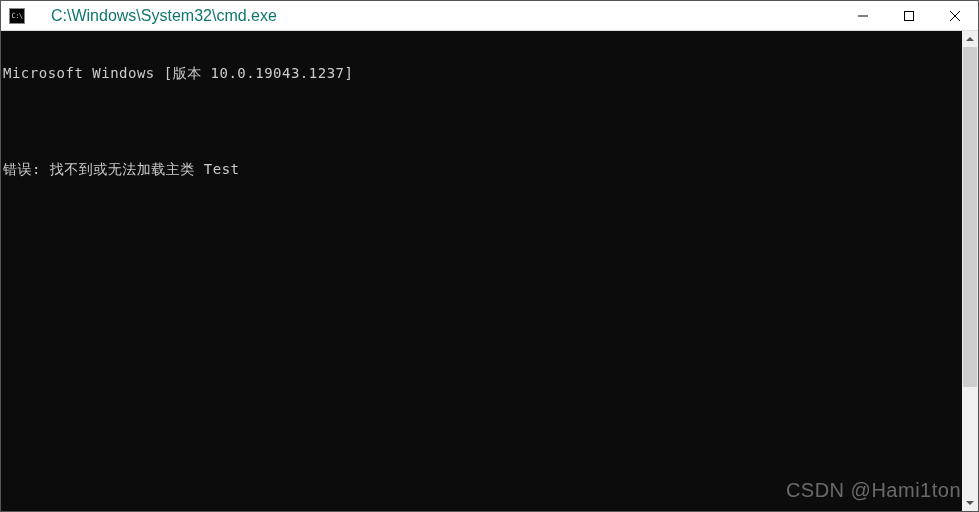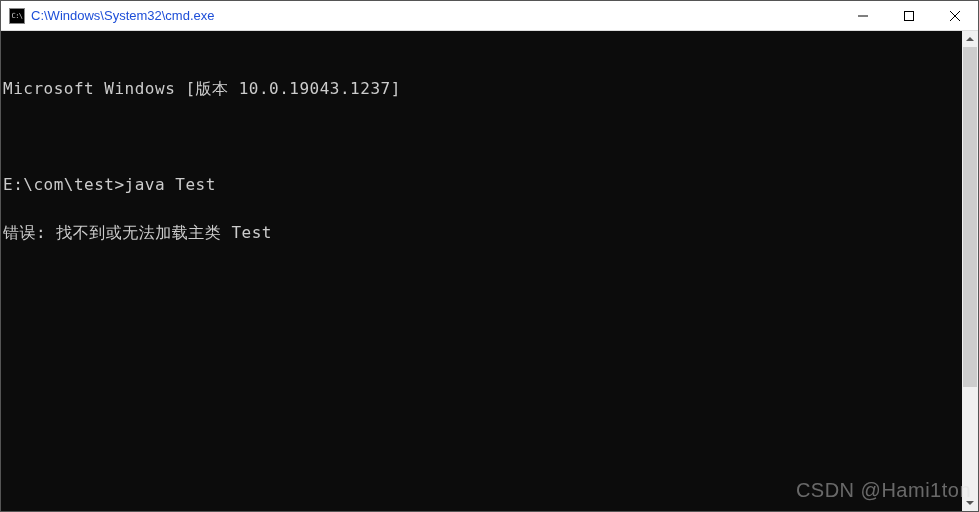--- a/index.html
+++ b/index.html
@@ -40,23 +40,24 @@
       font-family: "Consolas", monospace;
       position: relative;
       border: 1px solid #888;
     }
     .titlebar-icon::after {
       content: "C:\\";
       font-size: 7px;
       letter-spacing: -0.5px;
     }
     .titlebar-text {
-      font-size: 13px;
-      color: #1d4ed8;
+      font-size: 16px;
+      color: #0f766e;
       flex: 1;
+      margin-left: 20px;
     }
     .window-controls {
       display: flex;
       height: 100%;
     }
     .win-btn {
       width: 46px;
       height: 100%;
       display: flex;
       align-items: center;
@@ -71,23 +72,23 @@
     .terminal-area {
       flex: 1;
       display: flex;
       background: #0c0c0c;
     }
     .terminal {
       flex: 1;
       background: #0c0c0c;
       color: #cccccc;
       font-family: "NSimSun", "SimSun", "Consolas", monospace;
-      font-size: 16px;
+      font-size: 14px;
       line-height: 16px;
-      padding: 18px 0 0 2px;
+      padding: 2px 0 0 2px;
       white-space: pre;
       overflow: hidden;
       letter-spacing: 0.5px;
     }
     .terminal .line { min-height: 16px; }
     .cursor {
       display: inline-block;
       width: 8px;
       height: 3px;
       background: #cccccc;
@@ -120,21 +121,21 @@
     .scroll-thumb {
       position: absolute;
       top: 0;
       left: 1px;
       right: 1px;
       height: 340px;
       background: #cdcdcd;
     }
     .watermark {
       position: absolute;
-      right: 8px;
+      right: 18px;
       bottom: 10px;
       color: rgba(220,220,220,0.45);
       font-size: 20px;
       font-family: "Microsoft YaHei", sans-serif;
       pointer-events: none;
       font-weight: 400;
       letter-spacing: 0.5px;
     }
   </style>
 </head>
@@ -160,21 +161,20 @@
             <line x1="0" y1="0" x2="10" y2="10" stroke="currentColor" stroke-width="1"></line>
             <line x1="10" y1="0" x2="0" y2="10" stroke="currentColor" stroke-width="1"></line>
           </svg>
       </button>
     </div>
   </div>
   <div class="terminal-area">
     <div class="terminal">
       <div class="line">Microsoft Windows [版本 10.0.19043.1237]</div>
       <div class="line"></div>
-      <div class="line">E:\com\test&gt;java Test</div>
       <div class="line">错误: 找不到或无法加载主类 Test</div>
       <div class="line"></div>
     </div>
     <div class="scrollbar">
       <div class="scroll-btn">
         <svg width="8" height="4" viewBox="0 0 8 4">
             <polygon points="4,0 8,4 0,4" fill="#555"></polygon>
           </svg>
       </div>
       <div class="scroll-track">

